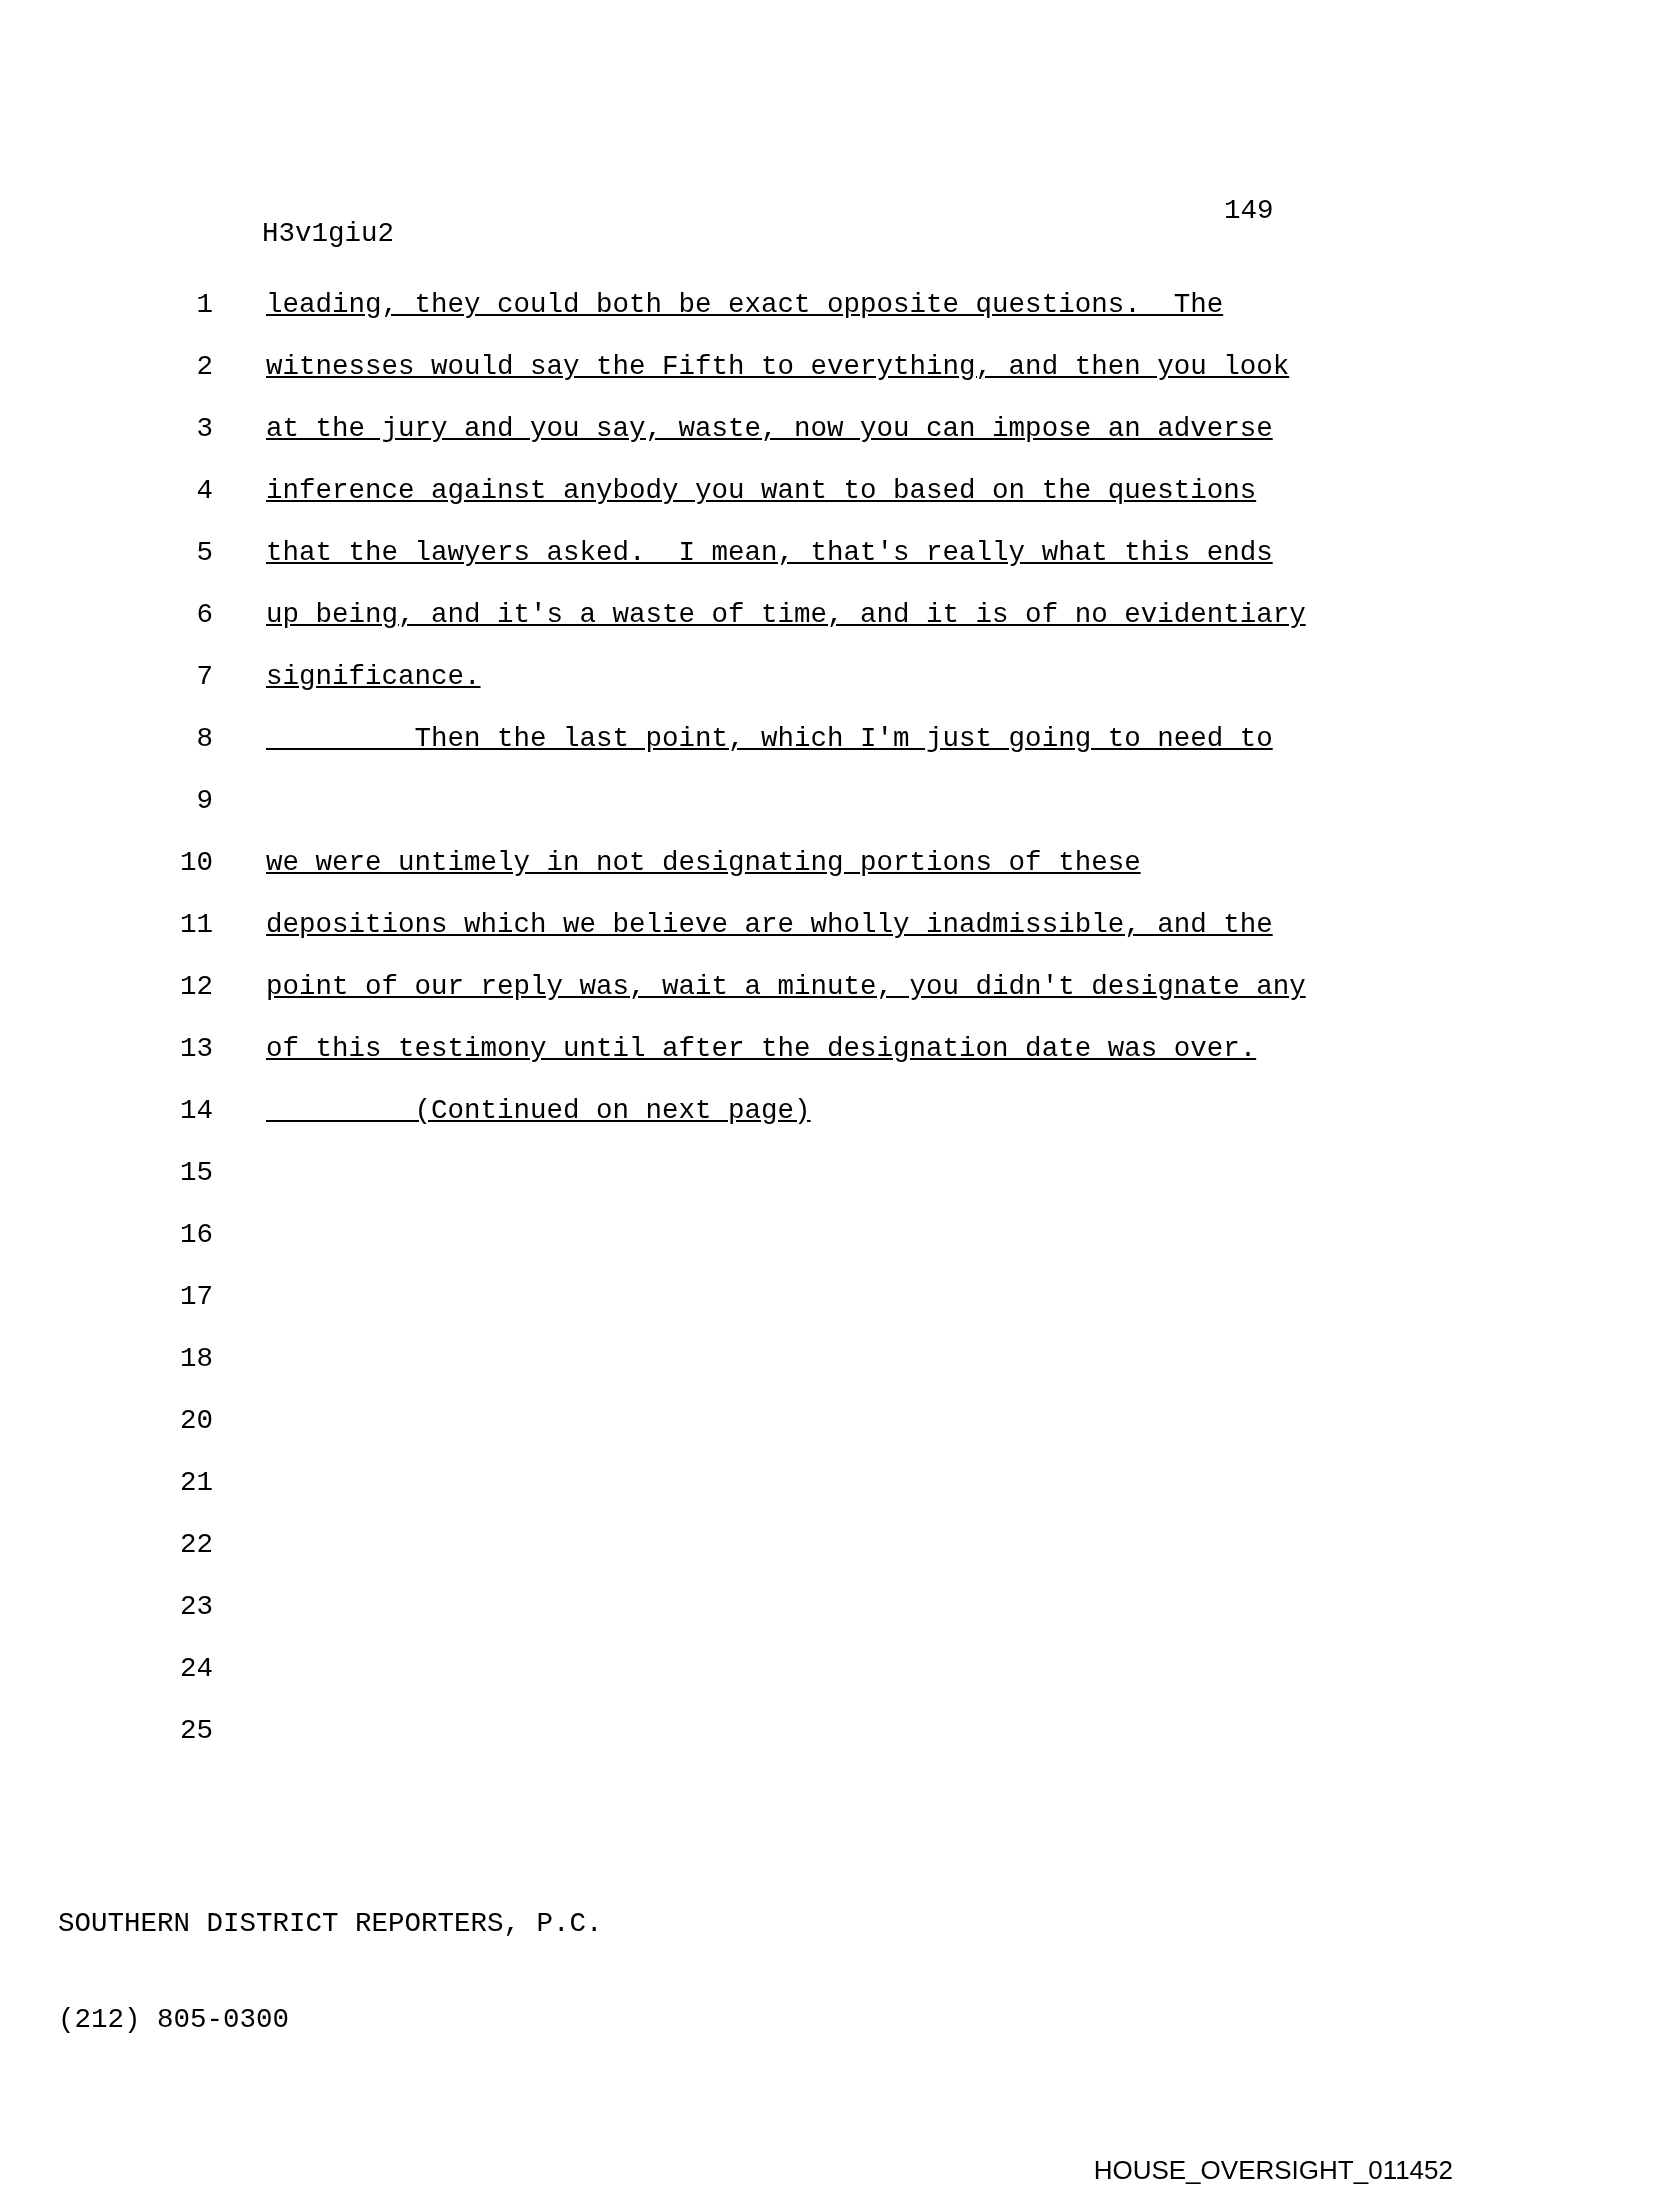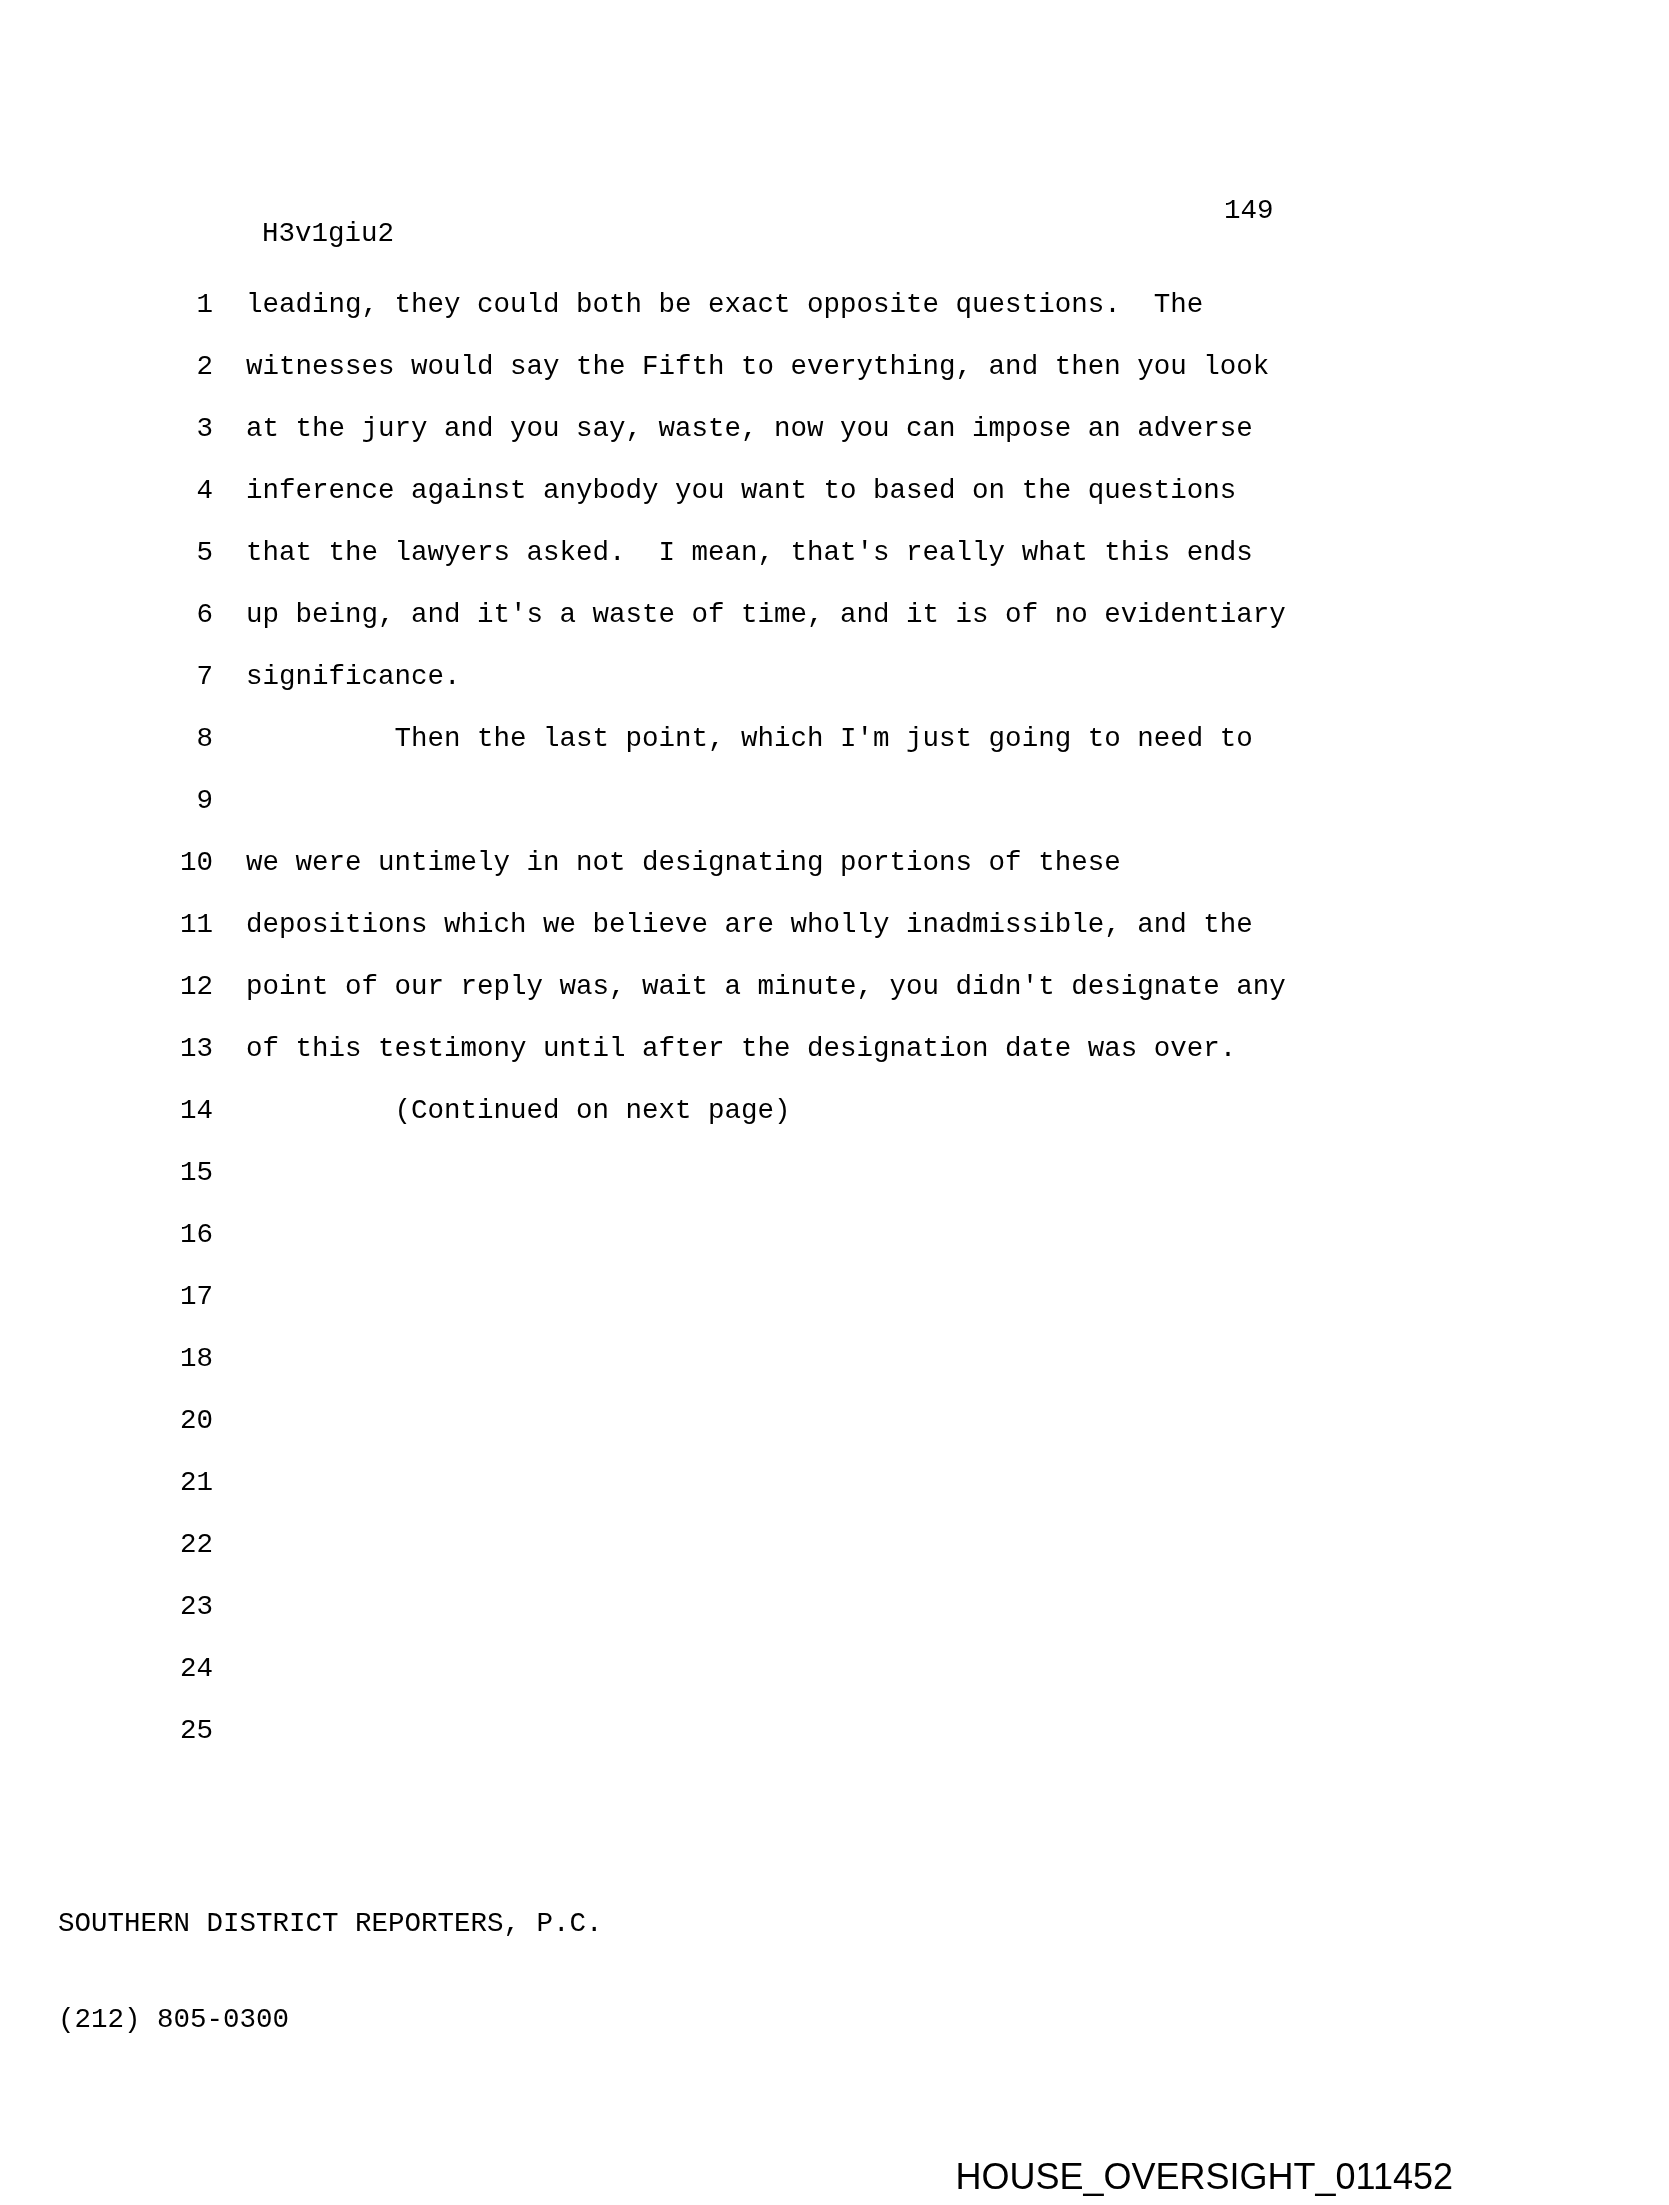--- a/index.html
+++ b/index.html
@@ -42,38 +42,39 @@
     height: 62px;
     line-height: 62px;
     align-items: baseline;
   }
   .t-num {
     flex: 0 0 213px;
     text-align: right;
     white-space: pre;
   }
   .t-text {
-    margin-left: 33px;
+    margin-left: 53px;
     white-space: pre;
+    text-decoration: underline;
   }
   .footer {
     position: absolute;
     left: 58px;
     top: 1844px;
     width: 1440px;
     text-align: left;
     line-height: 32px;
     white-space: pre;
   }
   .bates {
     position: absolute;
     right: 11px;
     top: 2156px;
     font-family: "Liberation Sans", sans-serif;
-    font-size: 36px;
+    font-size: 26px;
     line-height: 1.15;
     white-space: pre;
   }
 </style>
 </head>
 <body>
 
 <div class="page">
 
   <div class="page-number">149</div>

